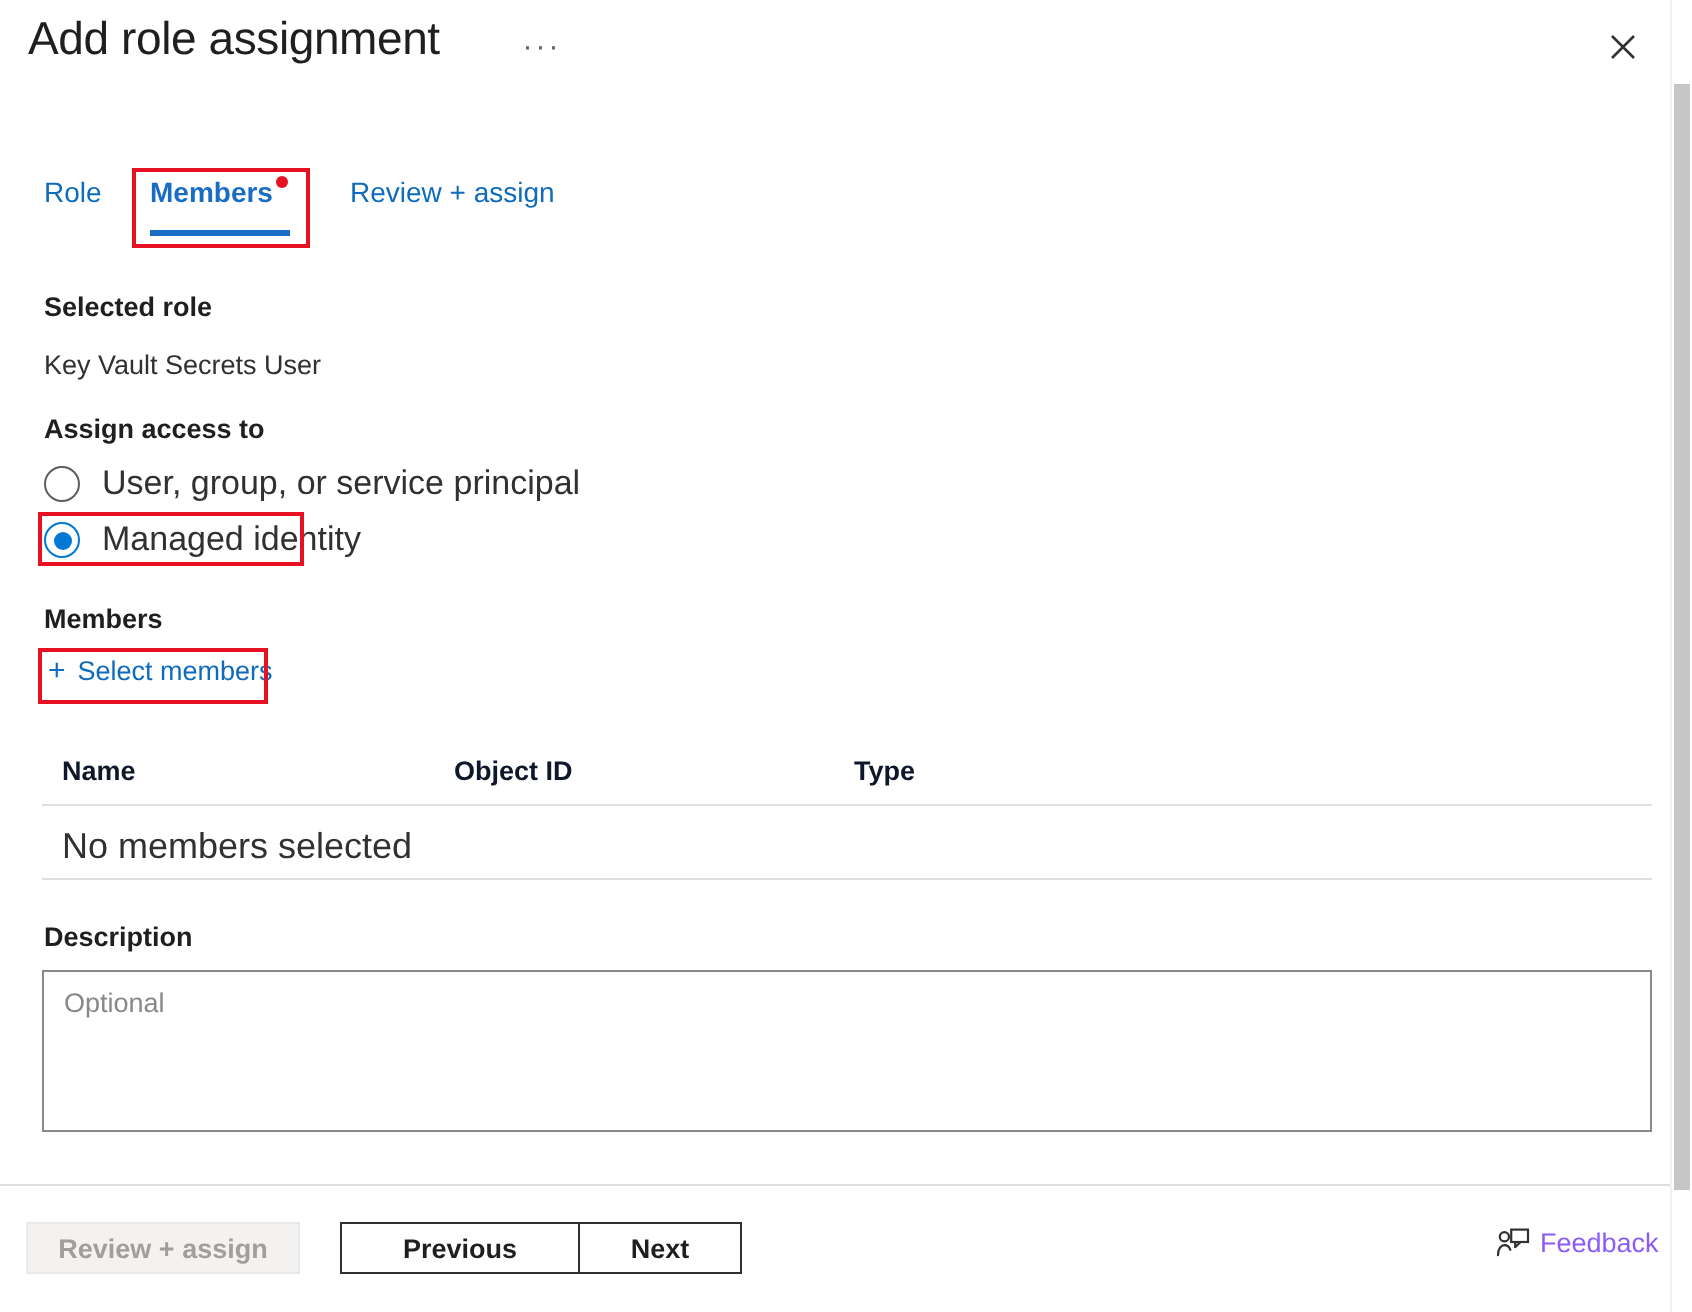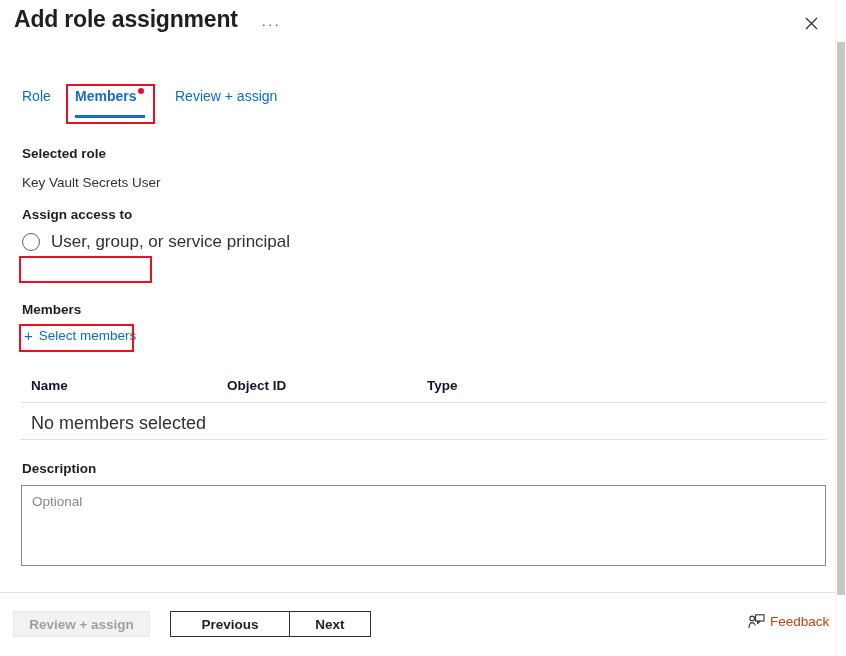--- a/index.html
+++ b/index.html
@@ -26,21 +26,21 @@
     position: absolute;
     top: 0; left: 0;
     width: 846px;
     height: 52px;
   }
   .blade-title {
     position: absolute;
     left: 14px;
     top: 6px;
     font-size: 23px;
-    font-weight: 700;
+    font-weight: 400;
     letter-spacing: -0.2px;
     color: #201f1e;
     white-space: nowrap;
   }
   .ellipsis-btn {
     position: absolute;
     left: 258px;
     top: 12px;
     width: 26px;
     height: 22px;
@@ -282,21 +282,21 @@
   .btn-previous { left: 170px; width: 120px; }
   .btn-next     { left: 289px; width: 82px; }
 
   .feedback {
     position: absolute;
     left: 748px;
     top: 614px;
     display: flex;
     align-items: center;
     font-size: 13.5px;
-    color: #c2410c;
+    color: #8b5cf6;
     cursor: pointer;
     white-space: nowrap;
   }
   .feedback-icon { margin-right: 5px; display: flex; align-items: center; }
 
   
   .scroll-track {
     position: absolute;
     left: 836px;
     top: 0;
@@ -351,20 +351,24 @@
     <div class="section-label lbl-selected-role">Selected role</div>
     <div class="body-text val-selected-role">Key Vault Secrets User</div>
 
     <div class="section-label lbl-assign-access">Assign access to</div>
 
     <div class="radio-row radio-row-1">
       <span class="radio-mark"></span>
       <span class="radio-label">User, group, or service principal</span>
     </div>
 
+    <div class="radio-row radio-row-2">
+      <span class="radio-mark checked"></span>
+      <span class="radio-label">Managed identity</span>
+    </div>
 
     <div class="section-label lbl-members">Members</div>
 
     <div class="select-members-link">
       <span class="plus-icon">+</span>
       <span>Select members</span>
     </div>
 
     <div class="table">
       <div class="table-head">

